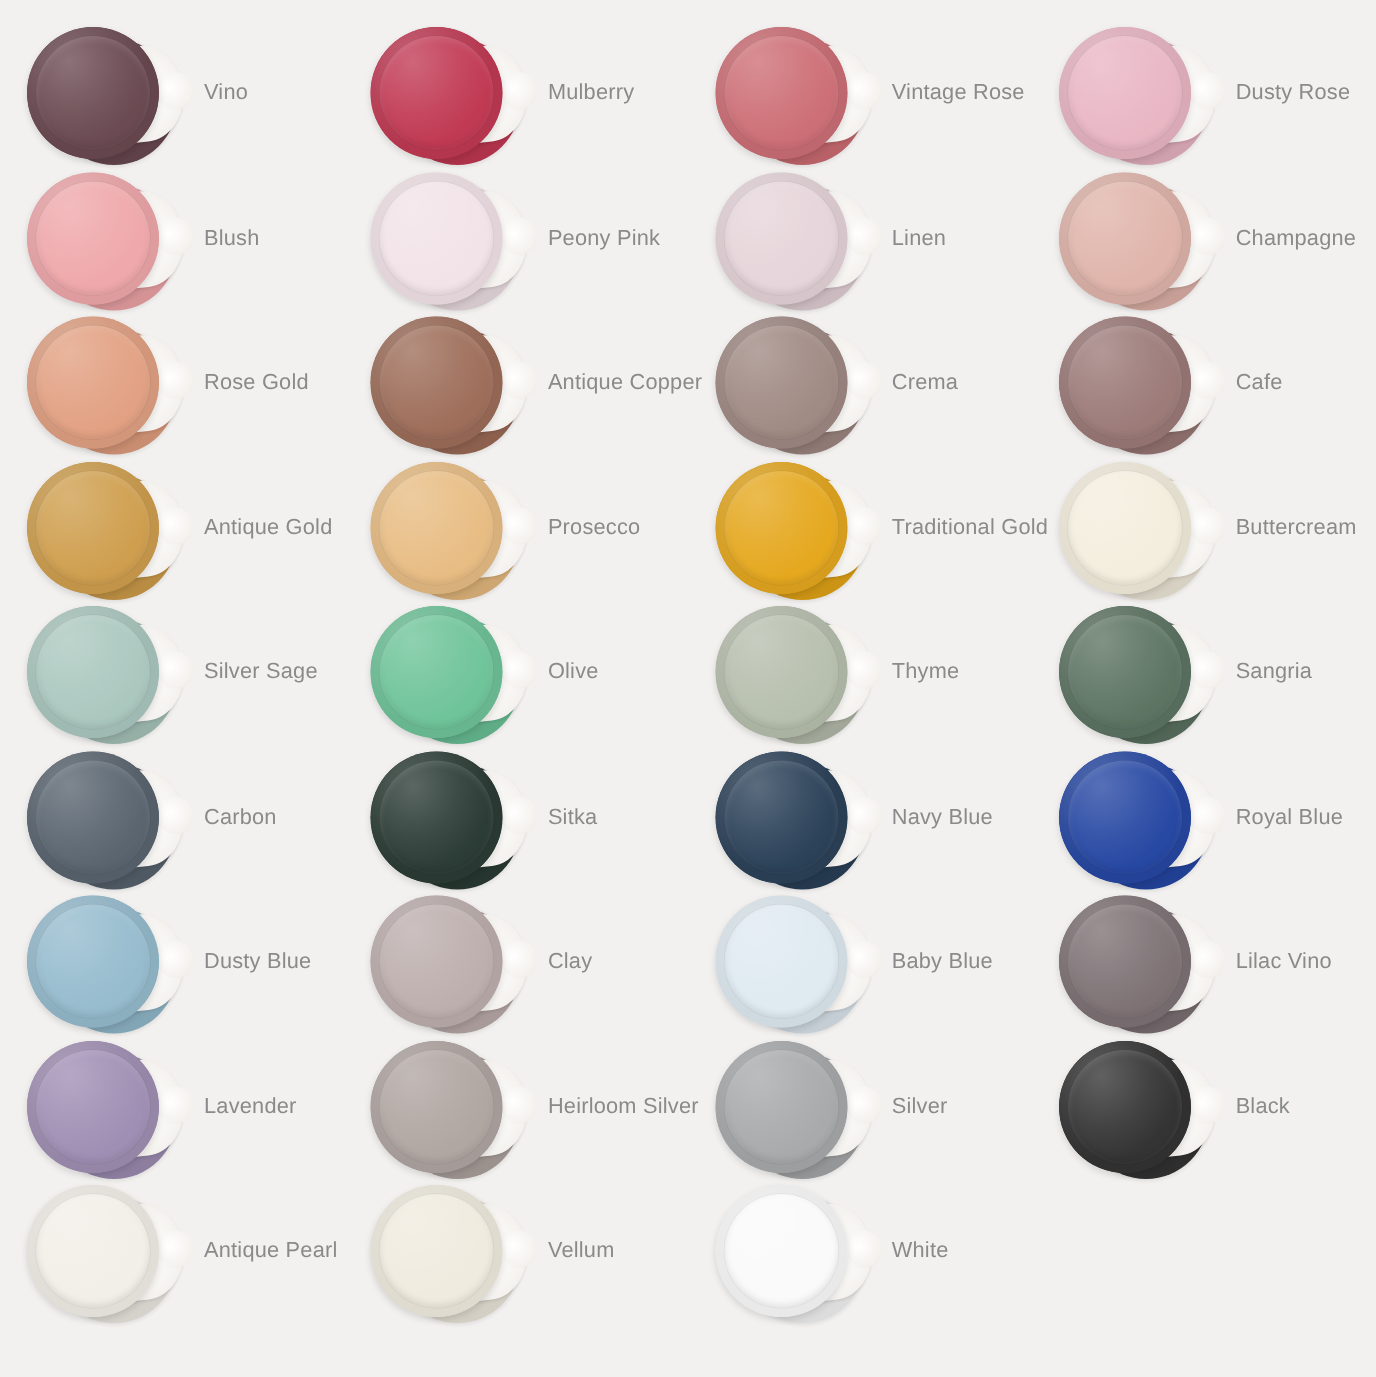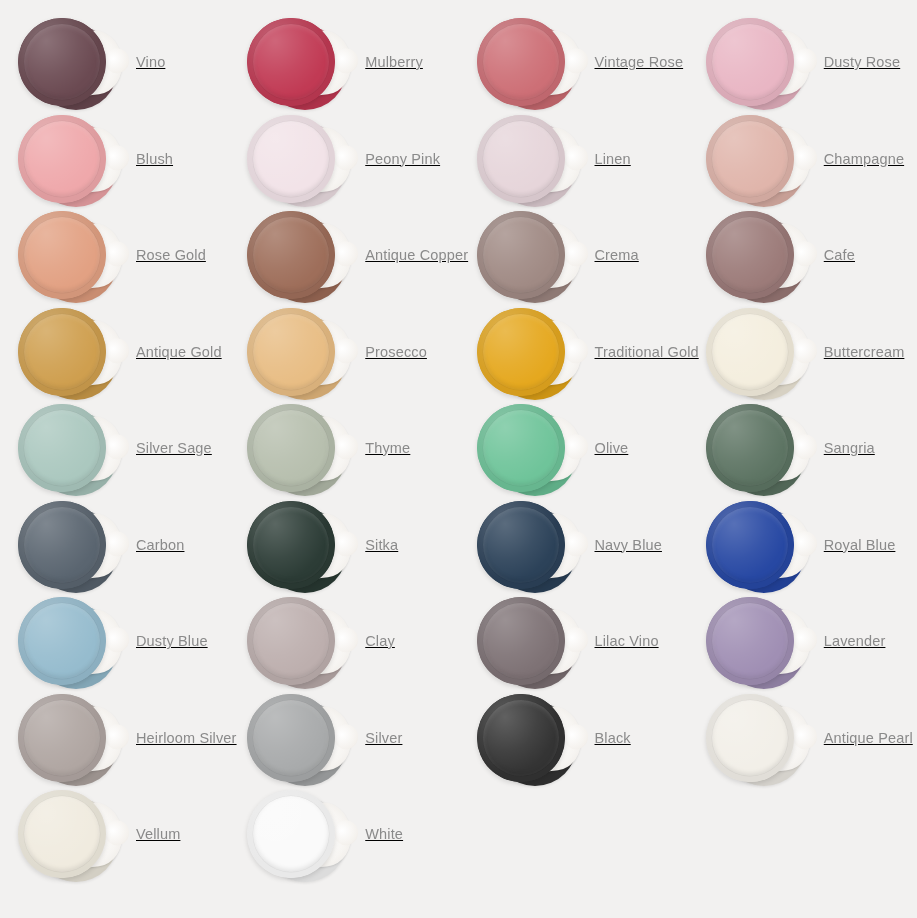--- a/index.html
+++ b/index.html
@@ -23,21 +23,20 @@
     display: grid;
     grid-template-columns: repeat(4, 229.25px);
     grid-template-rows: repeat(9, 96.5px);
     padding: 14px 0 16px 0;
   }
 
   .swatch-cell {
     position: relative;
     display: flex;
     align-items: center;
-    text-decoration: underline;
   }
 
   
   .disc-wrap {
     position: relative;
     width: 112px;
     height: 96px;
     flex: 0 0 112px;
     margin-left: 14px;
   }
@@ -323,42 +322,42 @@
         <div class="tab"></div>
         <div class="disc-front" style="background: rgb(171, 200, 191);">
           <div class="face" style="background: rgb(171, 200, 191);"></div>
           <div class="sheen"></div>
         </div>
       </div>
       <div class="swatch-label">Silver Sage</div>
     </div>
     <div class="swatch-cell">
       <div class="disc-wrap">
+        <div class="disc-back" style="background: rgb(111, 196, 154);"></div>
+        <div class="tab"></div>
+        <div class="disc-front" style="background: rgb(111, 196, 154);">
+          <div class="face" style="background: rgb(111, 196, 154);"></div>
+          <div class="sheen"></div>
+        </div>
+      </div>
+      <div class="swatch-label">Olive</div>
+    </div>
+    <div class="swatch-cell">
+      <div class="disc-wrap">
         <div class="disc-back" style="background: rgb(183, 191, 174);"></div>
         <div class="tab"></div>
         <div class="disc-front" style="background: rgb(183, 191, 174);">
           <div class="face" style="background: rgb(183, 191, 174);"></div>
           <div class="sheen"></div>
         </div>
       </div>
       <div class="swatch-label">Thyme</div>
     </div>
     <div class="swatch-cell">
       <div class="disc-wrap">
-        <div class="disc-back" style="background: rgb(111, 196, 154);"></div>
-        <div class="tab"></div>
-        <div class="disc-front" style="background: rgb(111, 196, 154);">
-          <div class="face" style="background: rgb(111, 196, 154);"></div>
-          <div class="sheen"></div>
-        </div>
-      </div>
-      <div class="swatch-label">Olive</div>
-    </div>
-    <div class="swatch-cell">
-      <div class="disc-wrap">
         <div class="disc-back" style="background: rgb(93, 116, 99);"></div>
         <div class="tab"></div>
         <div class="disc-front" style="background: rgb(93, 116, 99);">
           <div class="face" style="background: rgb(93, 116, 99);"></div>
           <div class="sheen"></div>
         </div>
       </div>
       <div class="swatch-label">Sangria</div>
     </div>
     <div class="swatch-cell">
@@ -422,20 +421,31 @@
         <div class="tab"></div>
         <div class="disc-front" style="background: rgb(189, 175, 174);">
           <div class="face" style="background: rgb(189, 175, 174);"></div>
           <div class="sheen"></div>
         </div>
       </div>
       <div class="swatch-label">Clay</div>
     </div>
     <div class="swatch-cell">
       <div class="disc-wrap">
+        <div class="disc-back" style="background: rgb(223, 234, 241);"></div>
+        <div class="tab"></div>
+        <div class="disc-front" style="background: rgb(223, 234, 241);">
+          <div class="face" style="background: rgb(223, 234, 241);"></div>
+          <div class="sheen"></div>
+        </div>
+      </div>
+      <div class="swatch-label">Baby Blue</div>
+    </div>
+    <div class="swatch-cell">
+      <div class="disc-wrap">
         <div class="disc-back" style="background: rgb(126, 114, 117);"></div>
         <div class="tab"></div>
         <div class="disc-front" style="background: rgb(126, 114, 117);">
           <div class="face" style="background: rgb(126, 114, 117);"></div>
           <div class="sheen"></div>
         </div>
       </div>
       <div class="swatch-label">Lilac Vino</div>
     </div>
     <div class="swatch-cell">

